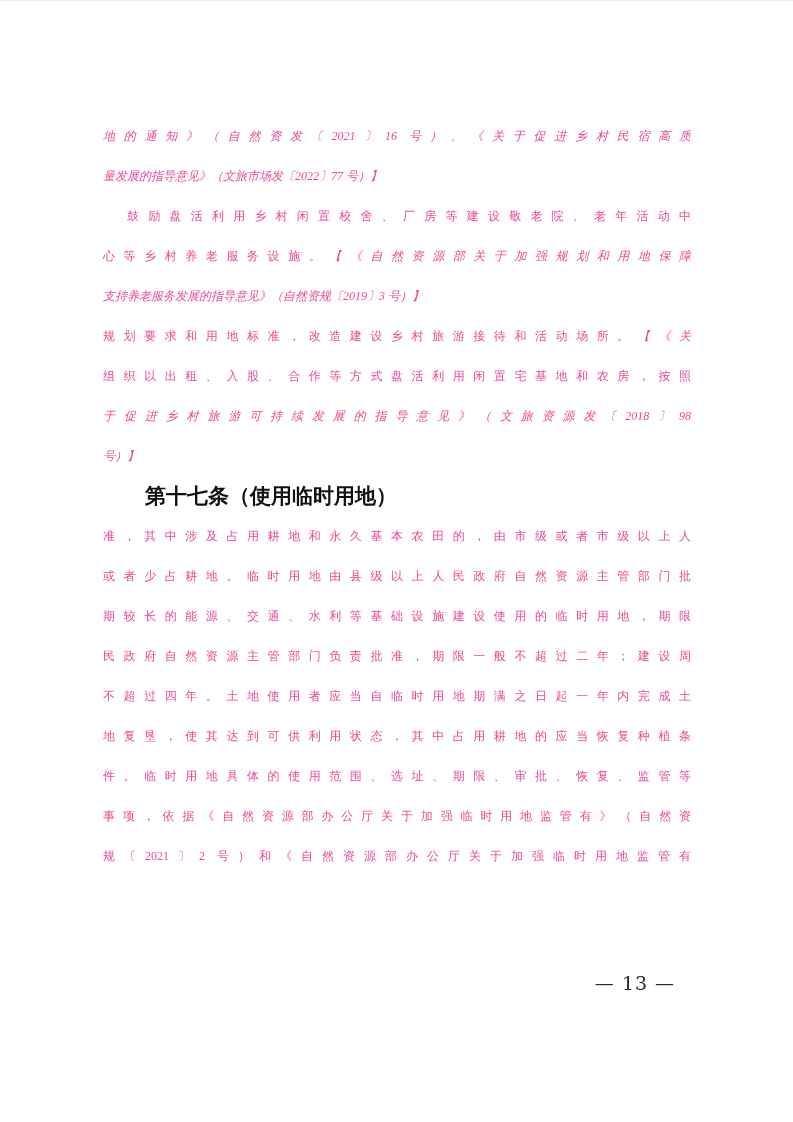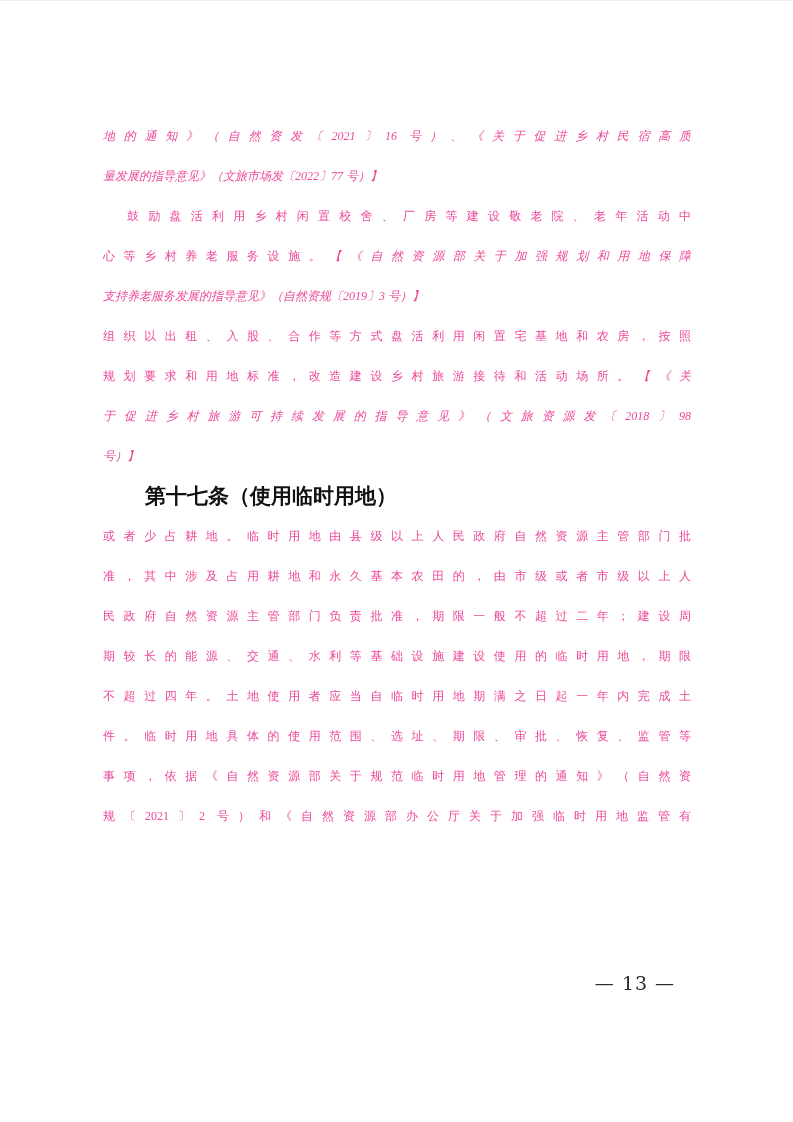--- a/index.html
+++ b/index.html
@@ -58,28 +58,29 @@
 </head>
 <body>
 
 <div class="page">
   <div class="text-block" id="text-block">
       <div class="line fill"><span class="seg-cite">地的通知》（自然资发〔2021〕16 号）、《关于促进乡村民宿高质</span></div>
       <div class="line"><span class="seg-cite">量发展的指导意见》（文旅市场发〔2022〕77 号）】</span></div>
       <div class="line indent fill"><span class="seg-body">鼓励盘活利用乡村闲置校舍、厂房等建设敬老院、老年活动中</span></div>
       <div class="line fill"><span class="seg-body">心等乡村养老服务设施。</span><span class="seg-cite">【《自然资源部关于加强规划和用地保障</span></div>
       <div class="line"><span class="seg-cite">支持养老服务发展的指导意见》（自然资规〔2019〕3 号）】</span></div>
+      <div class="line fill"><span class="seg-body">规划要求和用地标准，改造建设乡村旅游接待和活动场所。</span><span class="seg-cite">【《关</span></div>
       <div class="line fill"><span class="seg-body">组织以出租、入股、合作等方式盘活利用闲置宅基地和农房，按照</span></div>
-      <div class="line fill"><span class="seg-body">规划要求和用地标准，改造建设乡村旅游接待和活动场所。</span><span class="seg-cite">【《关</span></div>
       <div class="line fill"><span class="seg-cite">于促进乡村旅游可持续发展的指导意见》（文旅资源发〔2018〕98</span></div>
       <div class="line"><span class="seg-cite">号）】</span></div>
       <div class="line indent heading-line"><span class="seg-body">第十七条（使用临时用地）</span></div>
+      <div class="line fill"><span class="seg-body">准，其中涉及占用耕地和永久基本农田的，由市级或者市级以上人</span></div>
       <div class="line fill"><span class="seg-body">或者少占耕地。临时用地由县级以上人民政府自然资源主管部门批</span></div>
-      <div class="line fill"><span class="seg-body">准，其中涉及占用耕地和永久基本农田的，由市级或者市级以上人</span></div>
+      <div class="line fill"><span class="seg-body">期较长的能源、交通、水利等基础设施建设使用的临时用地，期限</span></div>
       <div class="line fill"><span class="seg-body">民政府自然资源主管部门负责批准，期限一般不超过二年；建设周</span></div>
-      <div class="line fill"><span class="seg-body">期较长的能源、交通、水利等基础设施建设使用的临时用地，期限</span></div>
       <div class="line fill"><span class="seg-body">不超过四年。土地使用者应当自临时用地期满之日起一年内完成土</span></div>
+      <div class="line fill"><span class="seg-body">地复垦，使其达到可供利用状态，其中占用耕地的应当恢复种植条</span></div>
       <div class="line fill"><span class="seg-body">件。临时用地具体的使用范围、选址、期限、审批、恢复、监管等</span></div>
-      <div class="line fill"><span class="seg-body">事项，依据《自然资源部关于规范临时用地管理的通知》（自然资</span></div>
+      <div class="line fill"><span class="seg-body">事项，依据《自然资源部办公厅关于加强临时用地监管有》（自然资</span></div>
       <div class="line fill"><span class="seg-body">规〔2021〕2 号）和《自然资源部办公厅关于加强临时用地监管有</span></div>
     </div>
   <div class="page-number">— 13 —</div>
 </div>
 
 </body></html>

